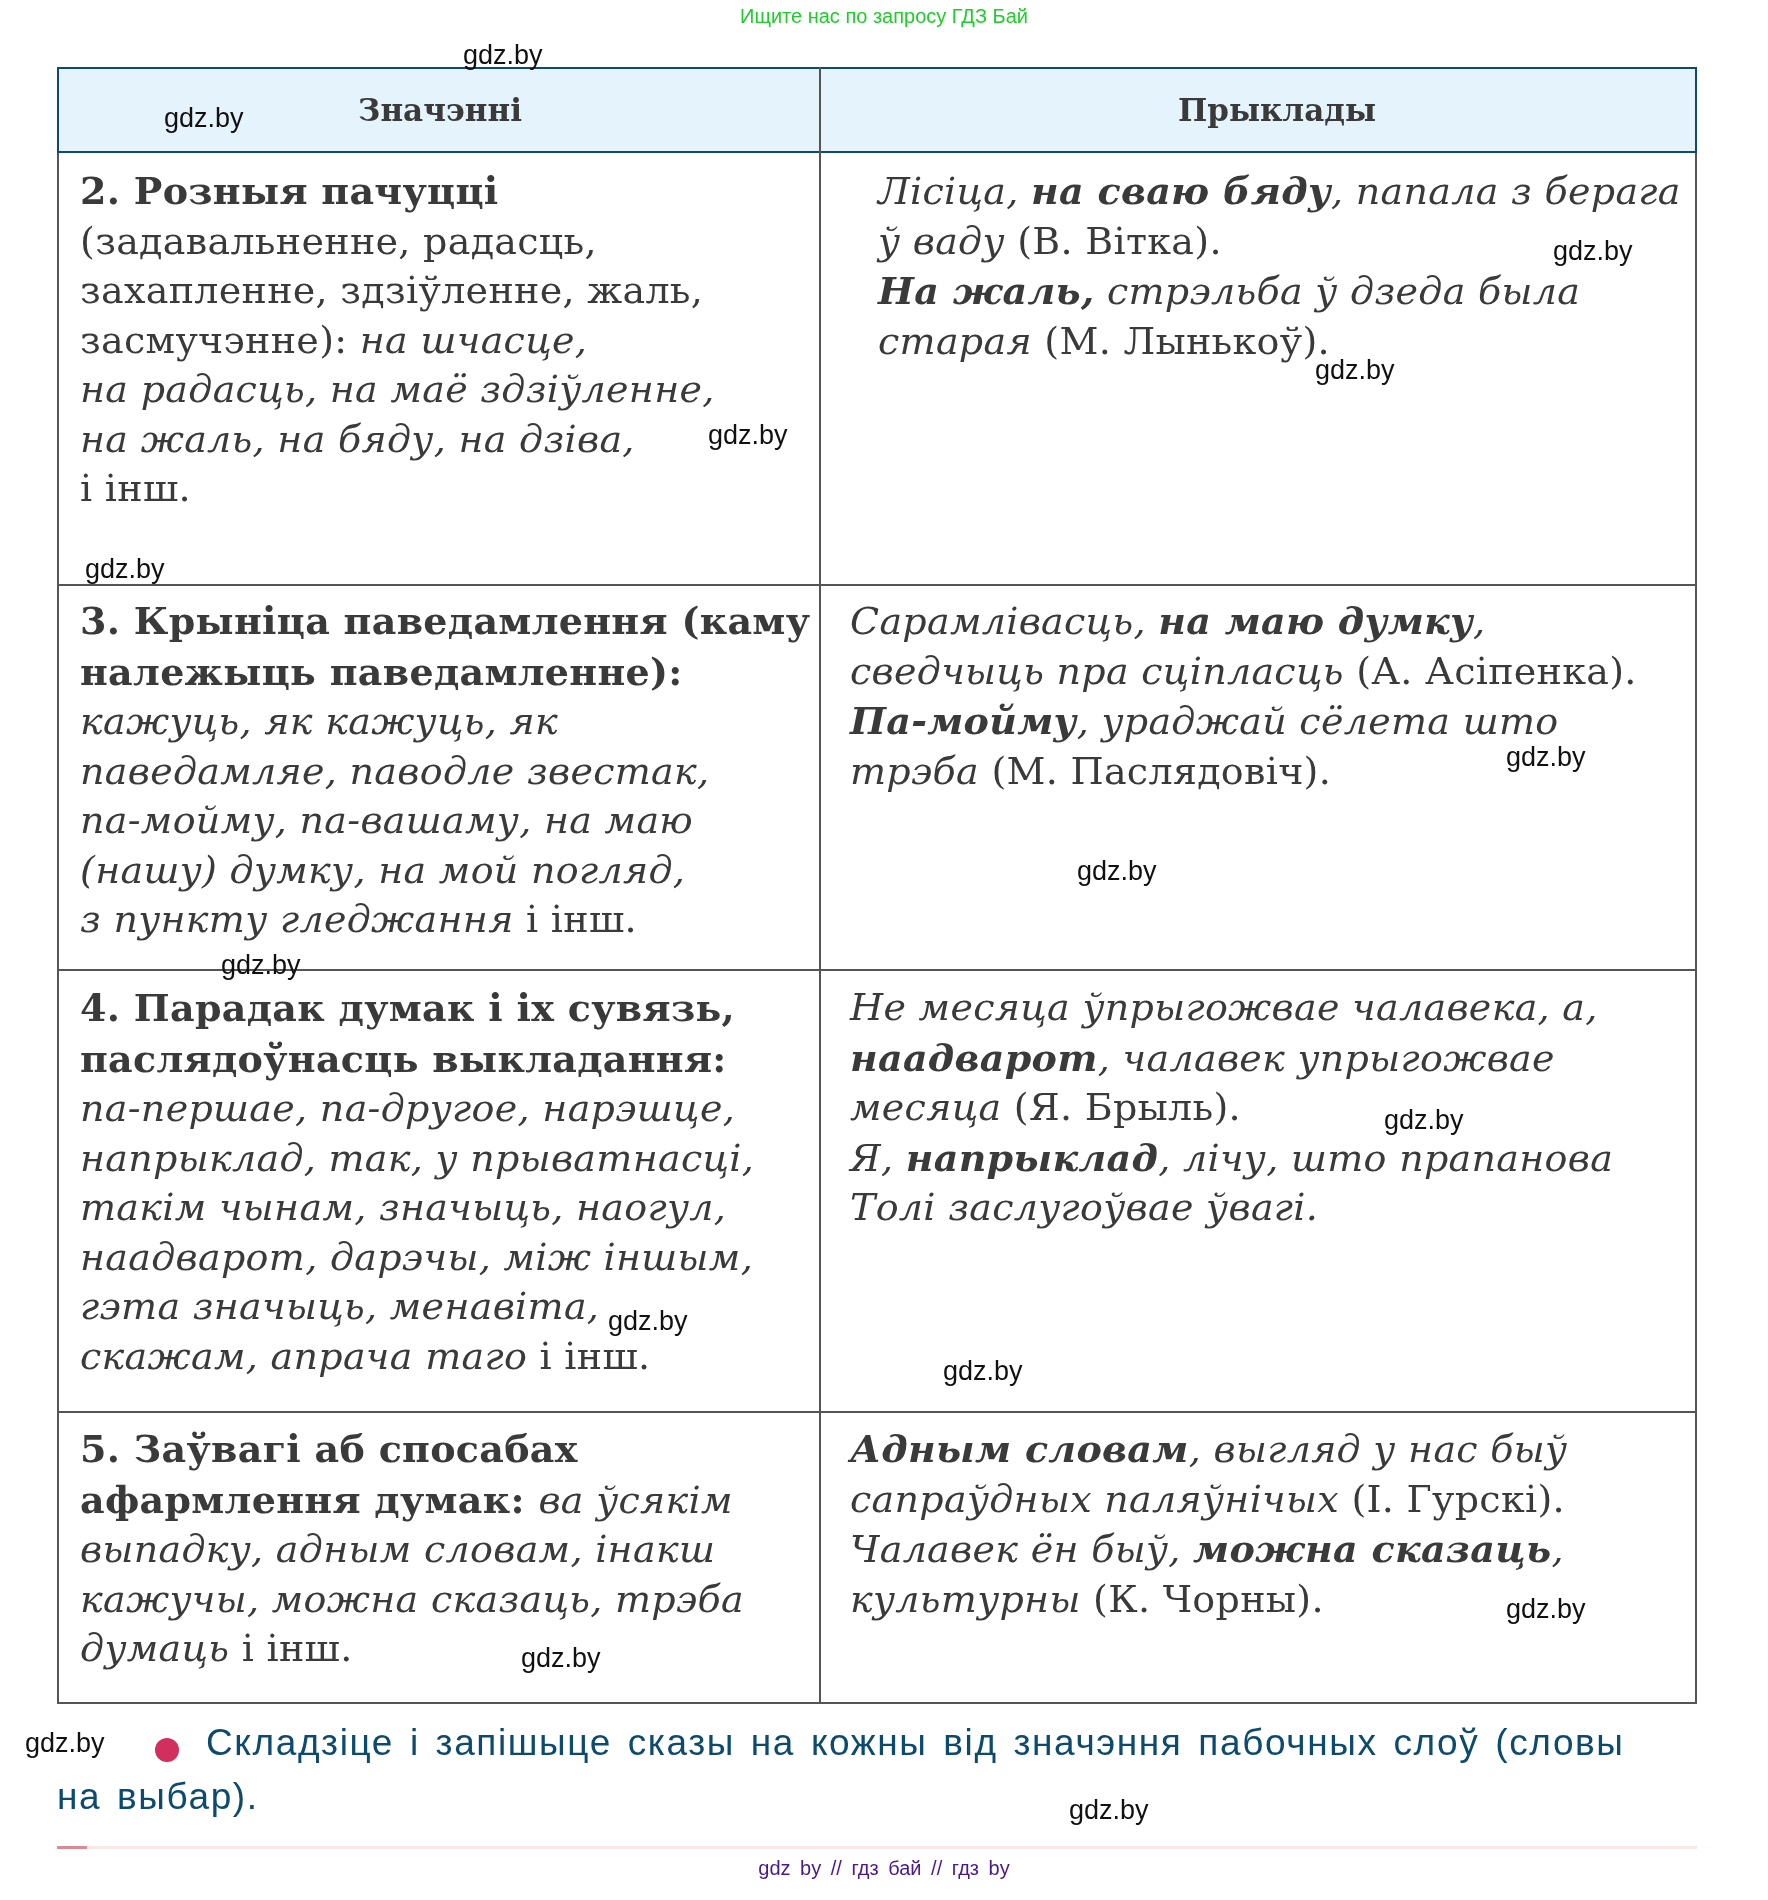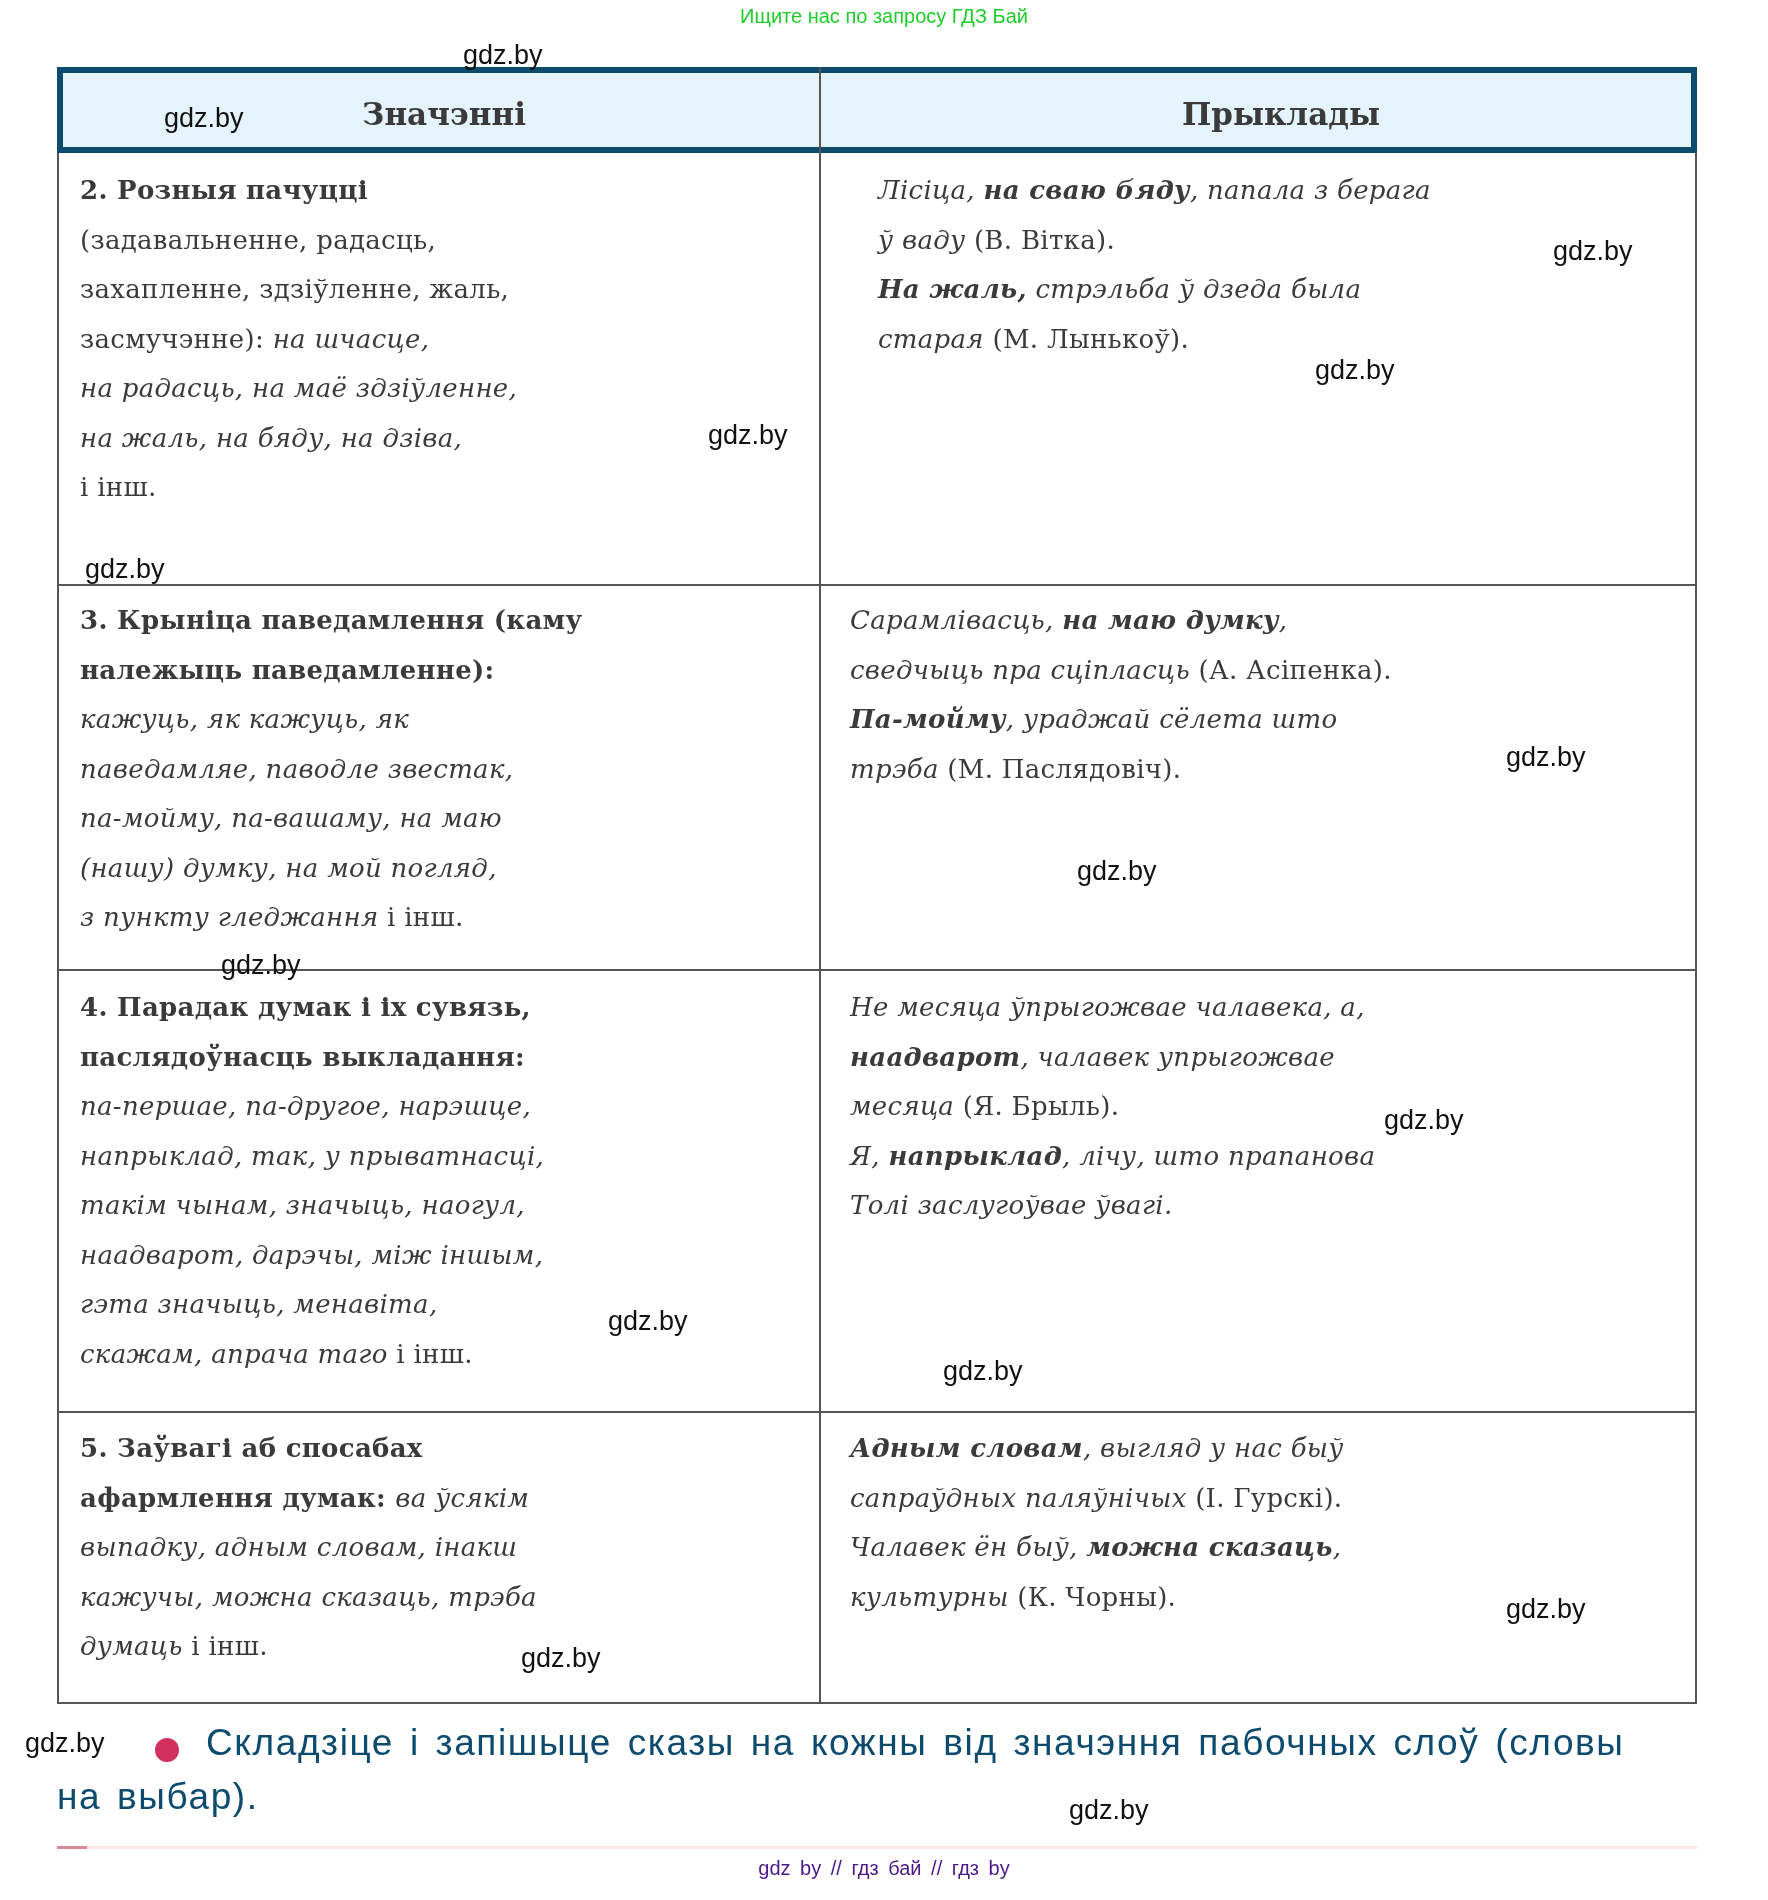--- a/index.html
+++ b/index.html
@@ -13,30 +13,30 @@
     left:0; width:1768px; top:0; height:32px; text-align:center;
     font-family:"Liberation Sans", sans-serif; font-size:20px; color:#1fcc2a;
     line-height:32px;
   }
   .table {
     left:57px; top:67px; width:1640px; height:1637px;
     border:2px solid #555; box-sizing:border-box;
   }
   .hdr {
     left:57px; top:67px; width:1640px; height:86px;
-    background:#e5f4fc; border:6px solid #0c4a6e; box-sizing:border-box;
+    background:#e5f4fc; border:2px solid #0c4a6e; box-sizing:border-box;
   }
   .hcell {
     font-family:"DejaVu Serif", serif; font-weight:bold; font-size:31px;
     color:#3a3a3a; text-align:center; line-height:82px;
   }
   .hline { height:2px; background:#555; left:57px; width:1640px; }
   .vline { width:2px; background:#555; left:819px; top:67px; height:1637px; }
   .cell {
-    font-family:"DejaVu Serif", serif; font-size:26px; line-height:49.5px;
+    font-family:"DejaVu Serif", serif; font-size:38px; line-height:49.5px;
     color:#3a3a3a; white-space:nowrap; letter-spacing:0.3px;
   }
   .cell .b { font-weight:bold; }
   .cell .i { font-style:italic; }
   .cell .bi { font-weight:bold; font-style:italic; }
   .left { left:80px; width:730px; }
   .right { left:850px; width:840px; }
   .wm {
     font-family:"Liberation Sans", sans-serif; font-size:27px; color:#111;
     white-space:nowrap;

